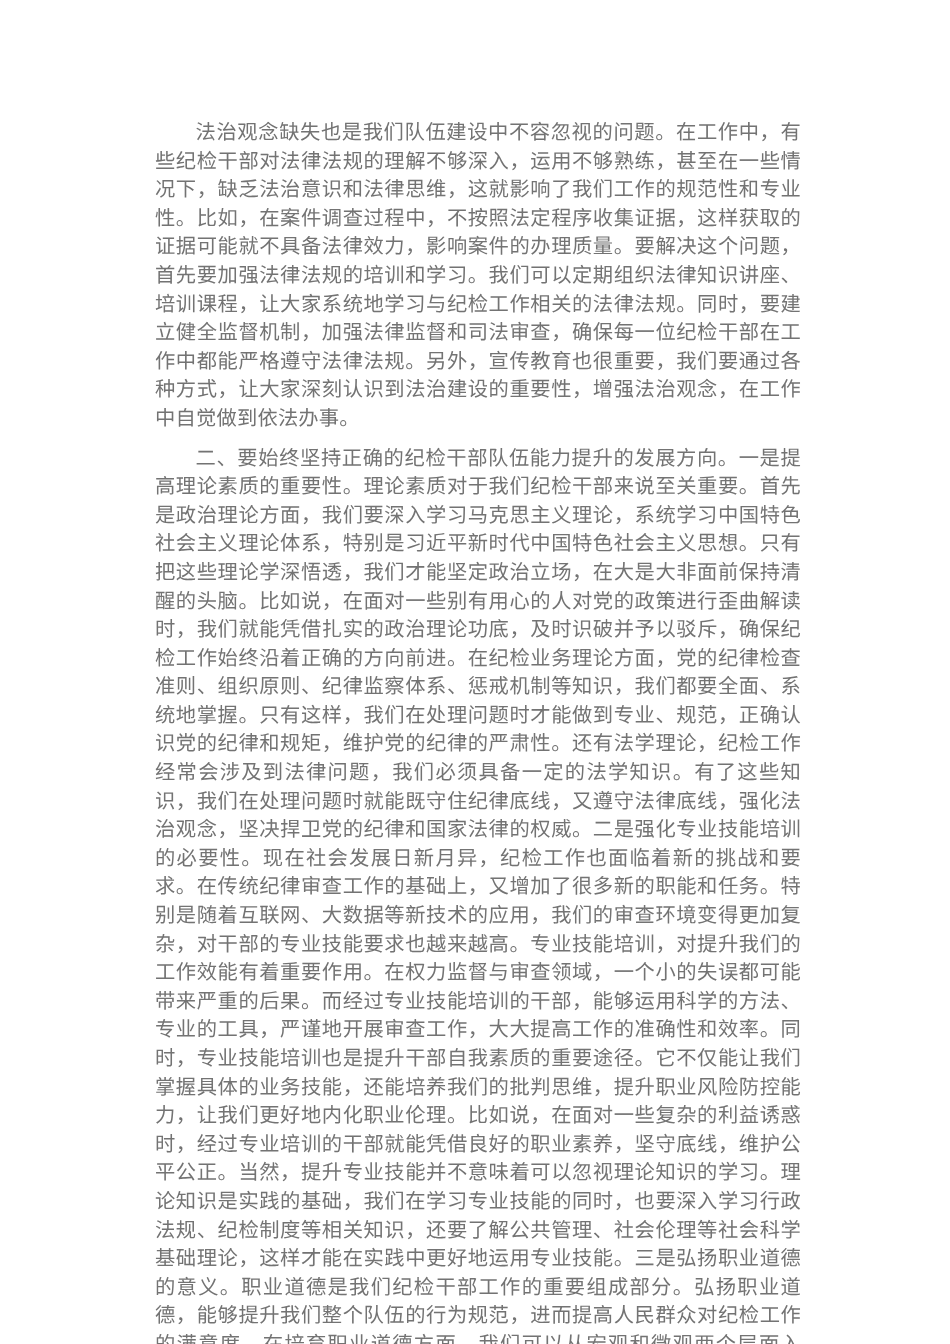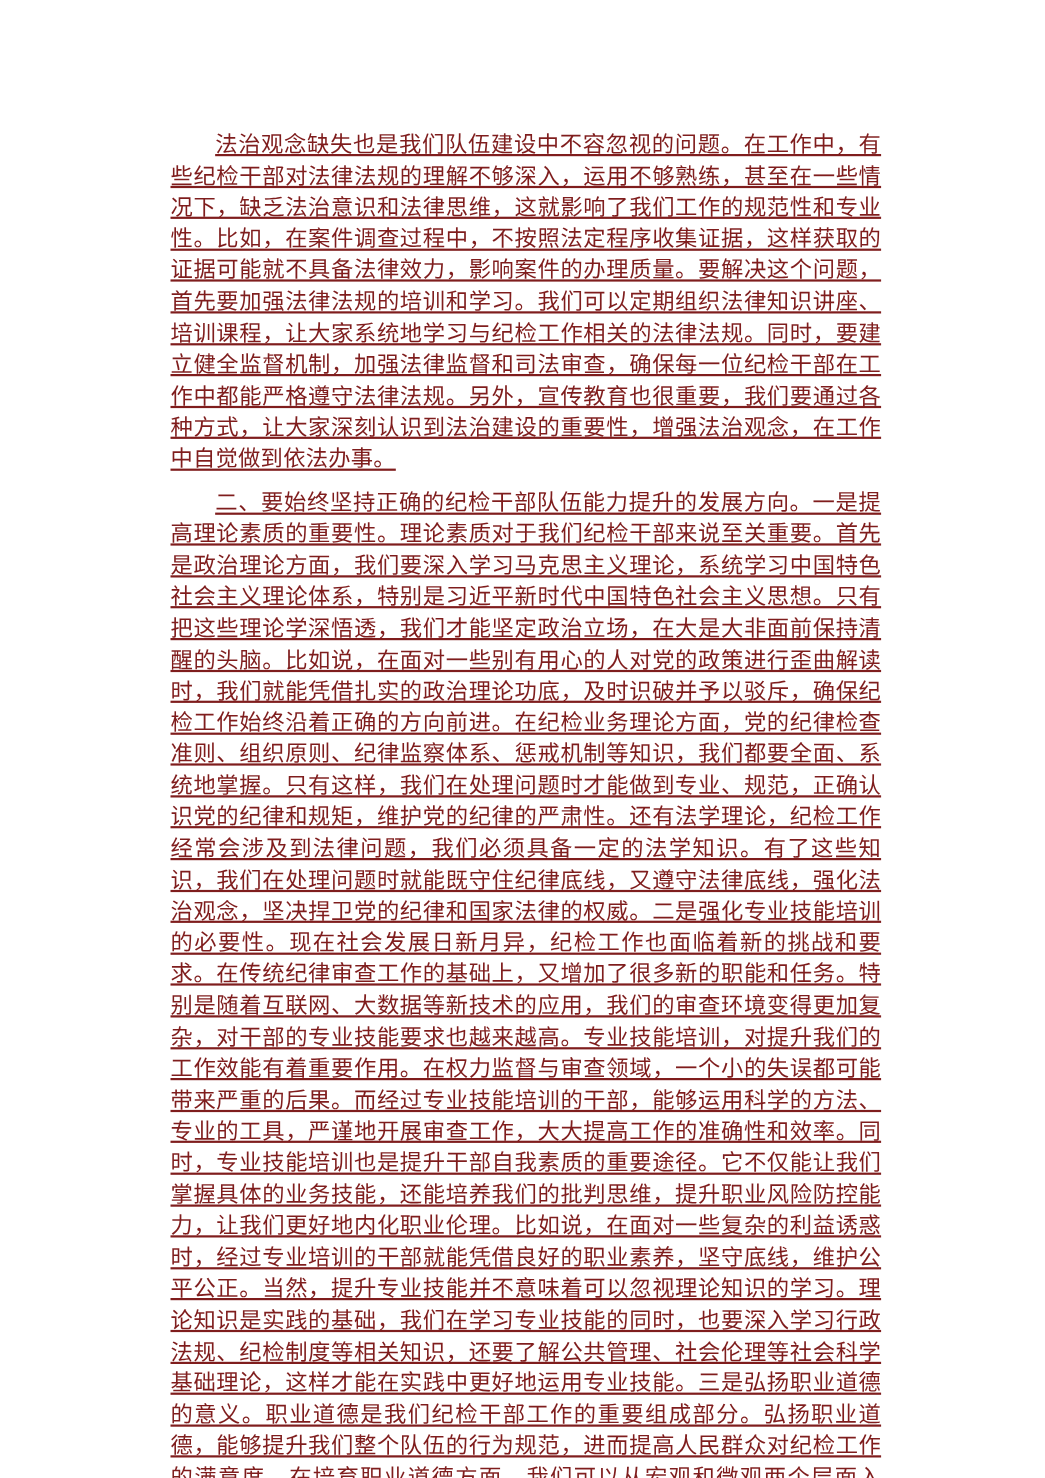--- a/index.html
+++ b/index.html
@@ -25,28 +25,27 @@
     position: absolute;
     left: 155px;
     top: 118px;
     width: 646px;
   }
   .para {
     margin: 0 0 11px 0;
     padding: 0;
     font-size: 20.3px;
     line-height: 28.6px;
-    color: #7f1d1d;
+    color: #737373;
     text-align: justify;
     text-justify: inter-ideograph;
     text-indent: 2em;
     letter-spacing: 0.2px;
     font-weight: 400;
     word-break: break-all;
-    text-decoration: underline;
     -webkit-font-smoothing: antialiased;
   }
   .para:last-child {
     margin-bottom: 0;
   }
 </style>
 </head>
 <body>
 
 <div class="page">

